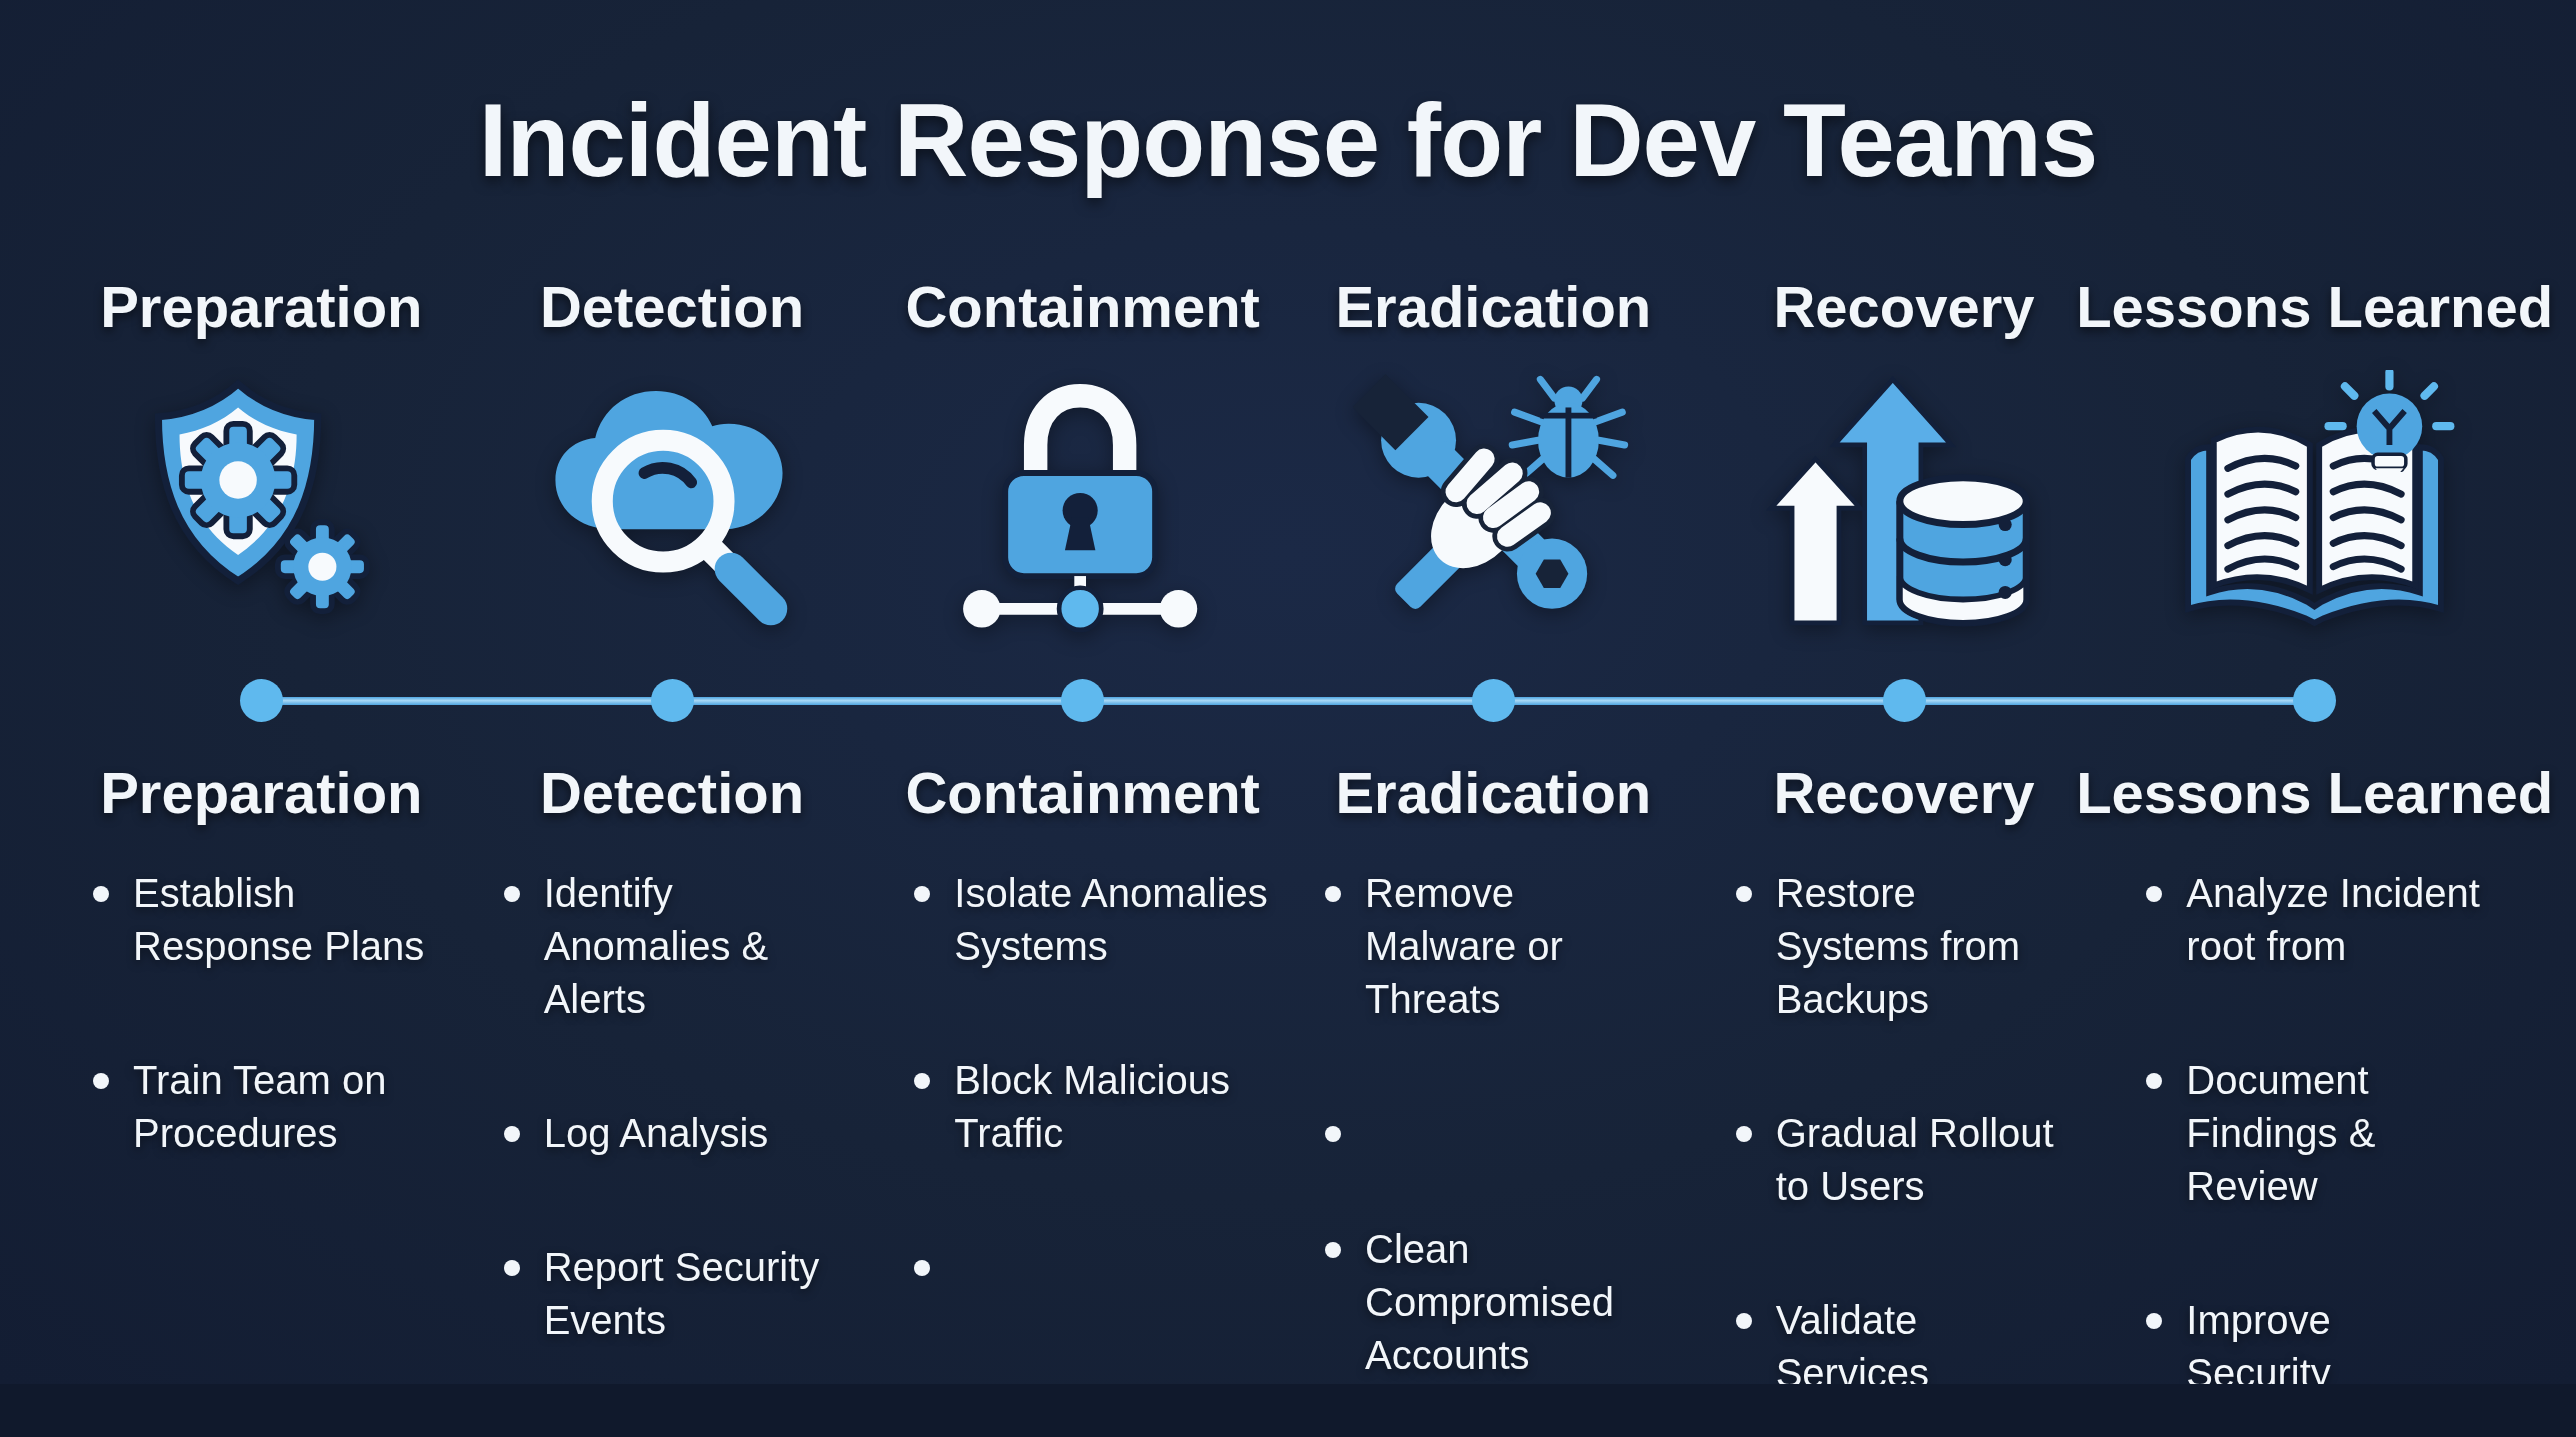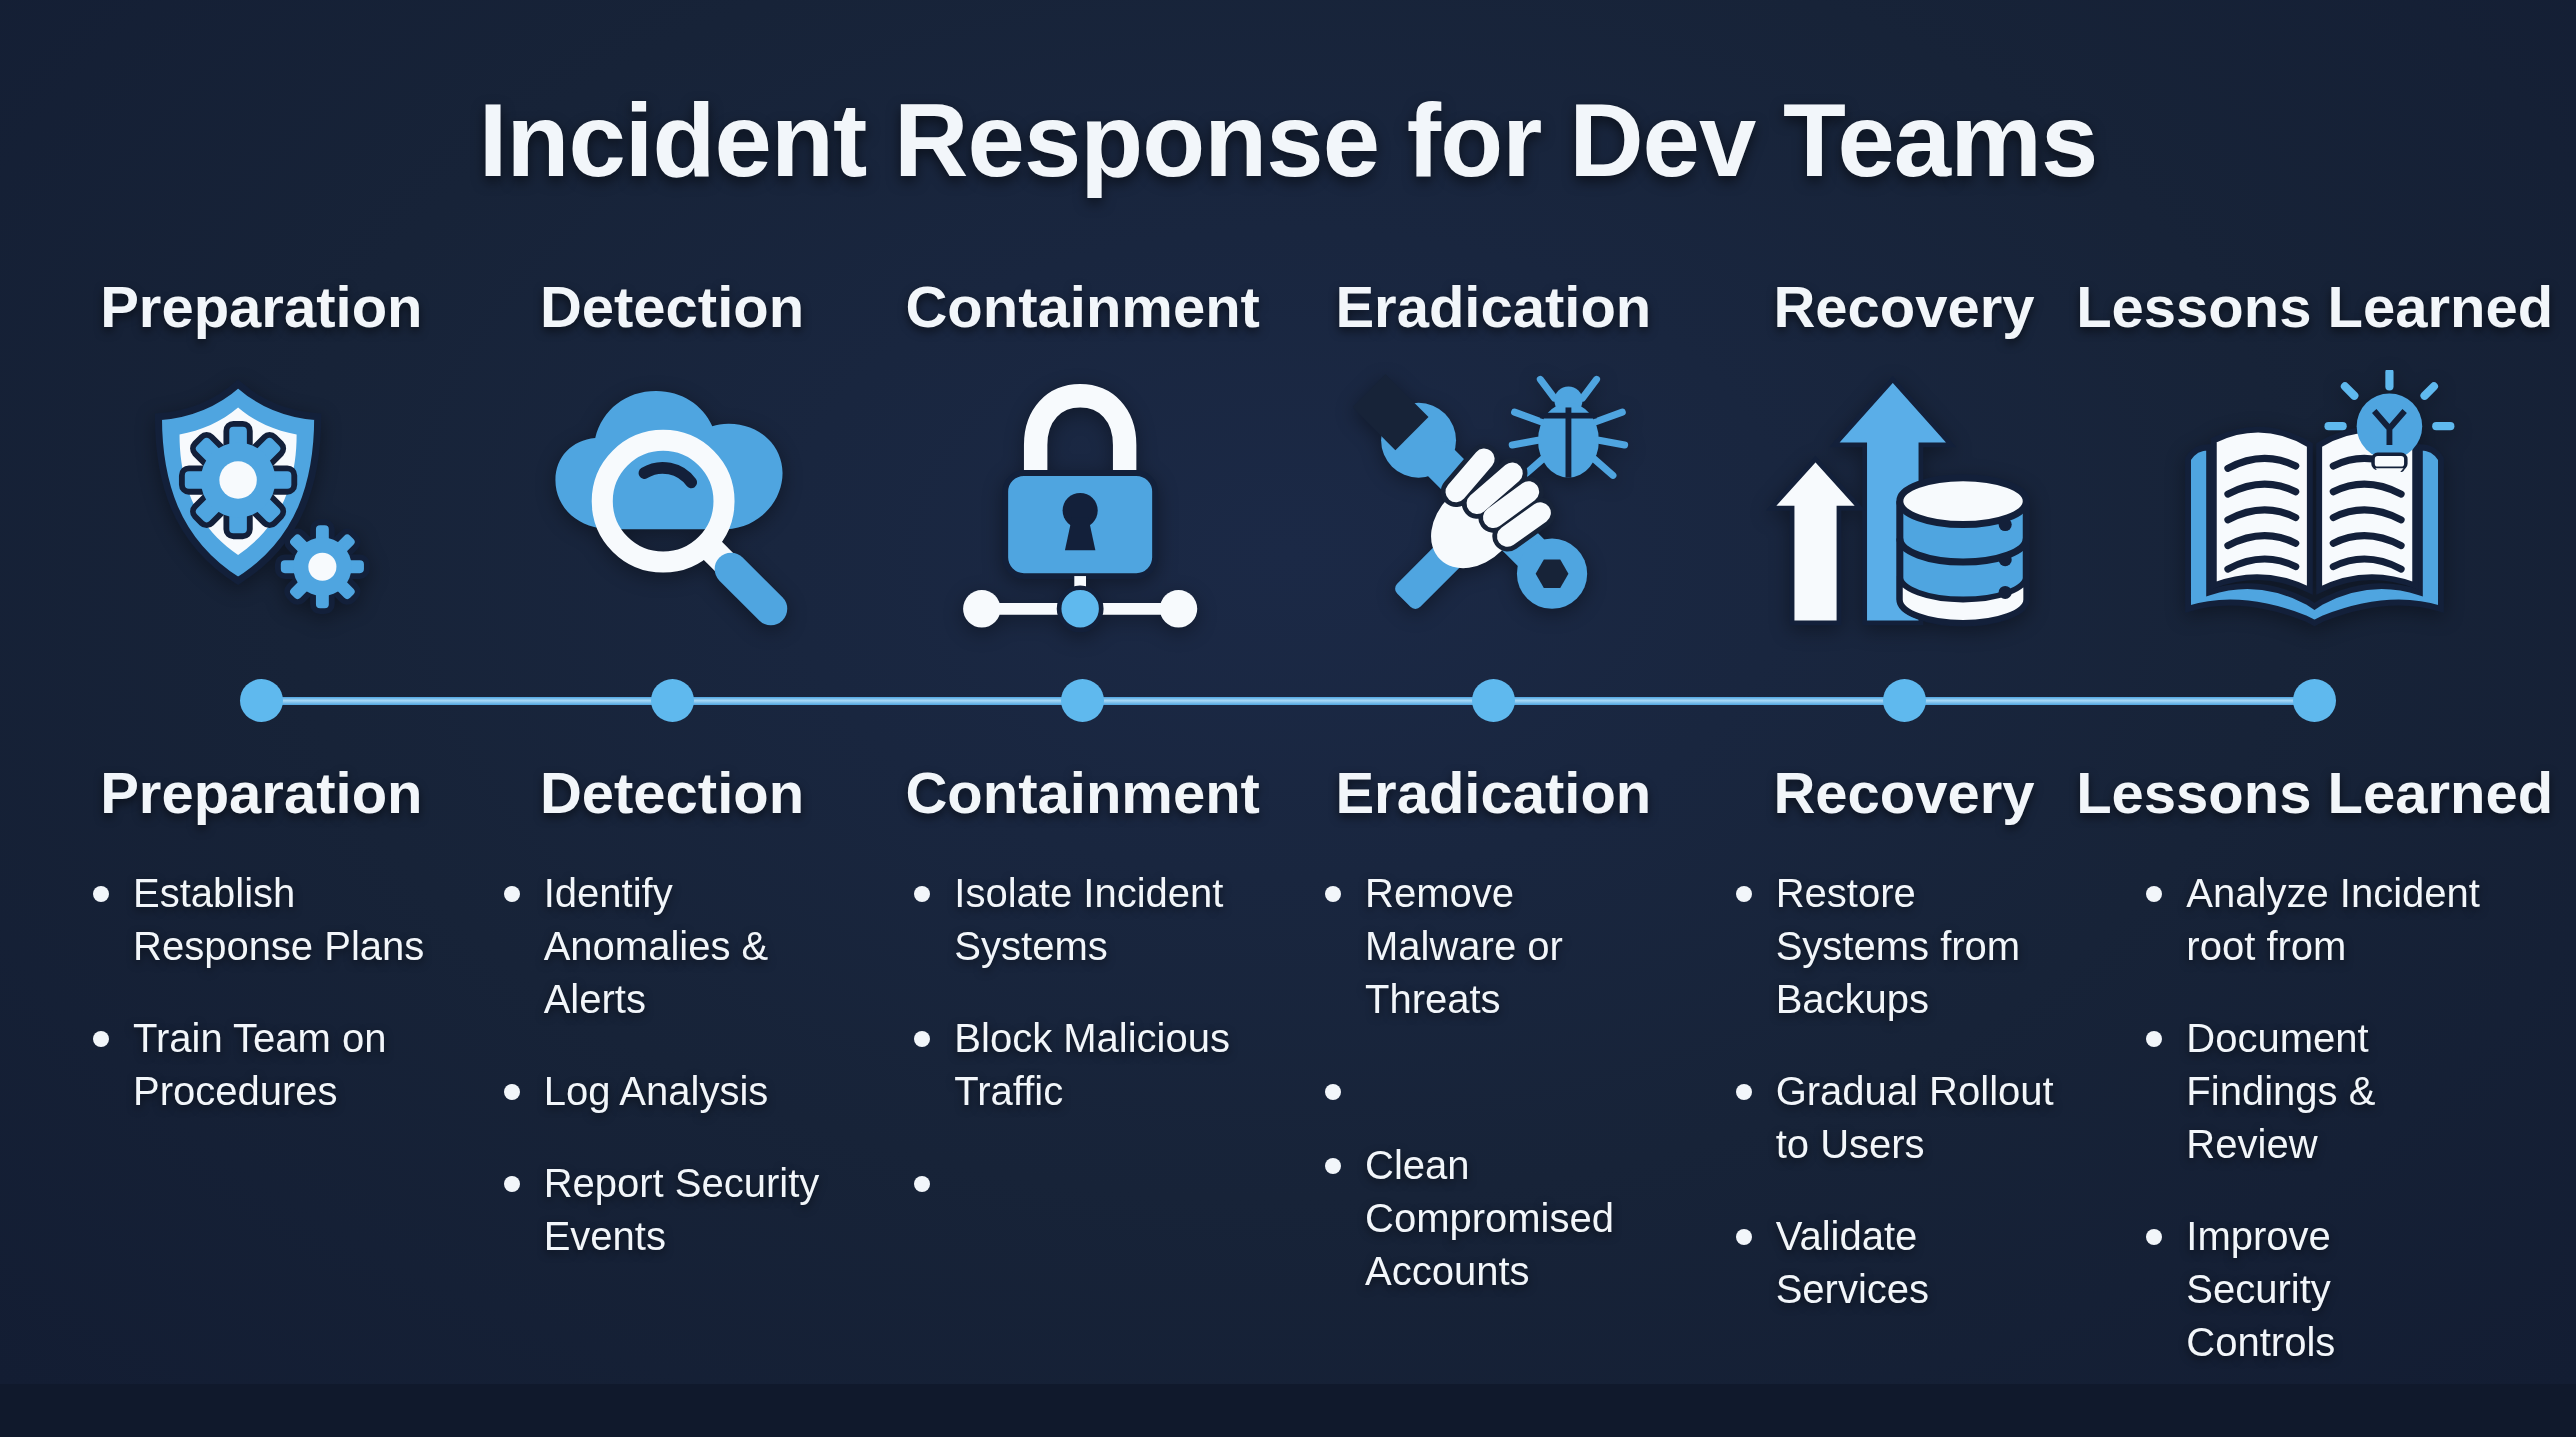--- a/index.html
+++ b/index.html
@@ -24,21 +24,21 @@
   .icons{margin-top:32px;height:281px;}
   .icon-cell{align-items:center;}
   svg.icon{width:281px;height:281px;filter:drop-shadow(0 5.6px 9.4px rgba(0,0,0,.35));}
   .timeline{margin-top:28px;height:43px;position:relative;}
   .tl-line{
     position:absolute;left:261px;right:261px;top:18px;height:7.5px;border-radius:3.7px;
     background:linear-gradient(to bottom,#4FA5E0,#A8D8F6 45%,#4FA5E0);
   }
   .tl-dot{width:43px;height:43px;border-radius:50%;background:#5FB9EE;position:relative;}
   .lists{margin-top:43px;align-items:flex-start;}
-  .list-cell{flex-direction:column;align-items:flex-start;padding:0 7.5px 0 37px;}
+  .list-cell{flex-direction:column;align-items:flex-start;padding:0 7.5px 0 37px;gap:42px;}
   .bullet{display:flex;gap:24px;margin-bottom:39px;}
   .dot{width:16px;height:16px;border-radius:50%;background:#F2F6FA;margin-top:19px;flex:none;}
   .btext{
     font-size:40px;line-height:53px;white-space:pre;font-weight:500;
     text-shadow:0 2.8px 8.4px rgba(0,0,0,.5);
   }
 </style>
 </head>
 <body>
 
@@ -274,21 +274,21 @@
         </div>
       <div class="bullet">
           <span class="dot"></span>
           <span class="btext">Report Security
 Events</span>
         </div>
     </div>
     <div class="cell list-cell">
       <div class="bullet">
           <span class="dot"></span>
-          <span class="btext">Isolate Incident
+          <span class="btext">Isolate Anomalies
 Systems</span>
         </div>
       <div class="bullet">
           <span class="dot"></span>
           <span class="btext">Block Malicious
 Traffic</span>
         </div>
       <div class="bullet">
           <span class="dot"></span>
         </div>

